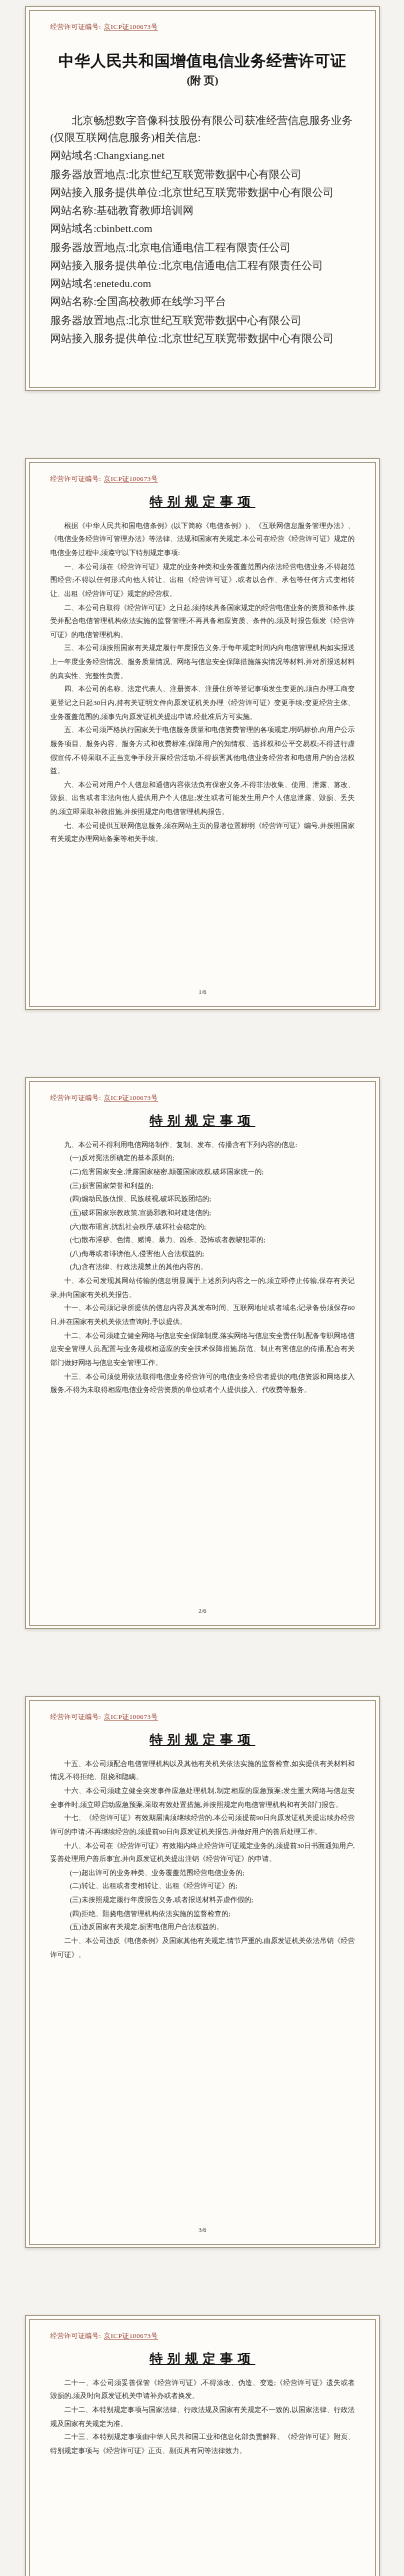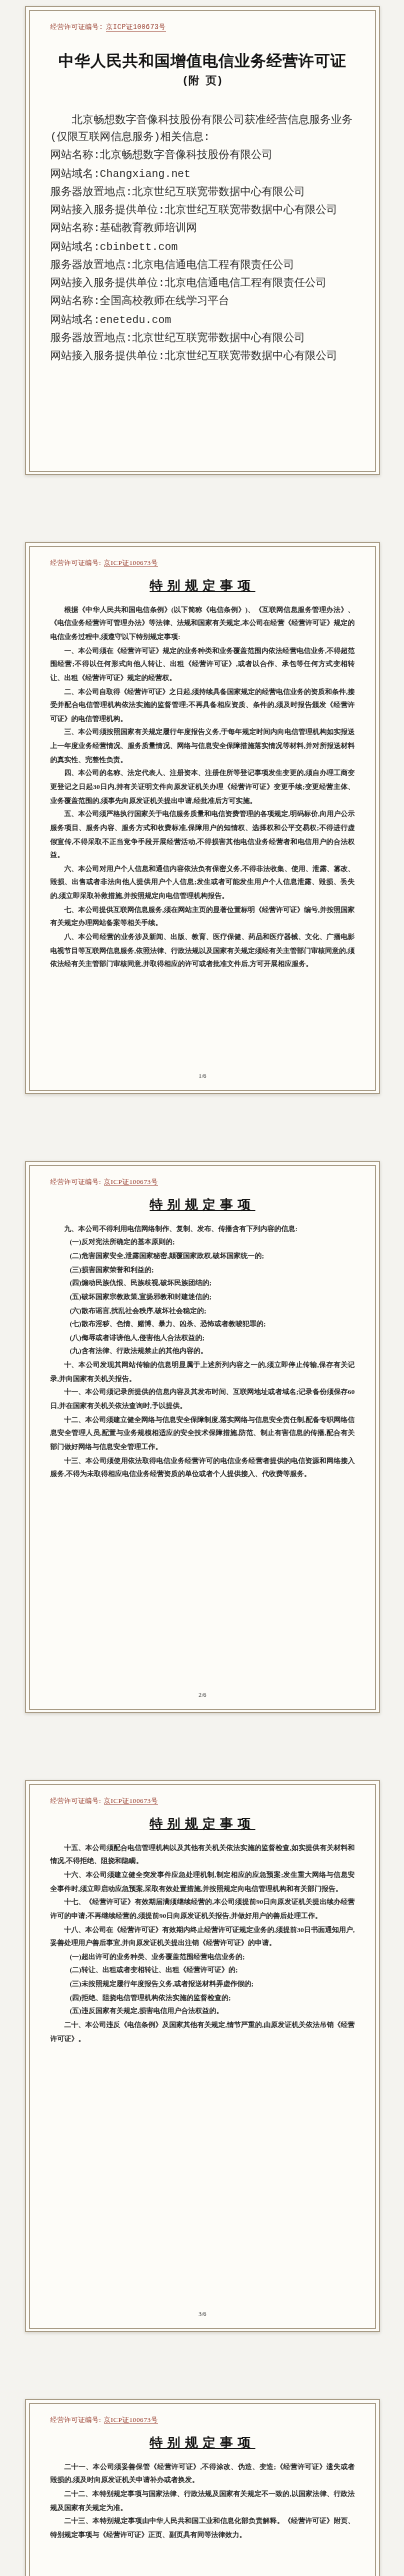--- a/index.html
+++ b/index.html
@@ -21,38 +21,38 @@
   }
   .page:last-child{margin-bottom:0;}
   .inner{
     border:1px solid #a89b85;
     height:100%;
     box-sizing:border-box;
     position:relative;
     padding:12.4px 20.6px;
     overflow:hidden;
   }
-  .page-license{height:469px;font-family:Liberation Mono, monospace;}
+  .page-license{height:385px;}
   .page-prov{height:552px;}
   .hdr{font-size:6.7px;color:#97392a;letter-spacing:0.3px;}
   .hdr .num{margin-left:2.6px;border-bottom:0.5px solid rgba(151,57,42,.5);}
   .cover-title{
     font-size:15.5px;font-weight:bold;text-align:center;
     margin:18.5px 0 2.1px;color:#151515;letter-spacing:0.5px;
   }
   .cover-sub{font-size:10.8px;font-weight:bold;text-align:center;margin:2.1px 0 12.4px;color:#151515;}
   .cover-body p{font-size:10.8px;line-height:1.6;margin:1px 0;color:#2a2a2a;}
   .cover-body p.indent{text-indent:2em;margin-top:24px;}
   .prov-title{
     font-size:13px;font-weight:bold;text-align:center;
     letter-spacing:4.6px;margin:9.3px 0 8.2px;color:#151515;text-decoration:underline;
   }
   .prov-body p{
     font-size:7px;line-height:1.95;margin:0;
-    text-align:justify;text-indent:2em;color:#2b2b2b;font-weight:bold;
+    text-align:justify;text-indent:2em;color:#2b2b2b;
   }
   .prov-body p.sub{text-indent:2.8em;}
   .page-num{
     position:absolute;bottom:10.3px;left:0;right:0;
     text-align:center;font-size:6.2px;color:#3a3a3a;
   }
 </style>
 </head>
 <body>
 
@@ -60,30 +60,29 @@
 
   <section class="page page-license">
     <div class="inner">
       <div class="hdr">
         <span>经营许可证编号:</span><span class="num">京ICP证100673号</span>
       </div>
       <h1 class="cover-title">中华人民共和国增值电信业务经营许可证</h1>
       <div class="cover-sub">(附  页)</div>
       <div class="cover-body">
           <p class="indent">北京畅想数字音像科技股份有限公司获准经营信息服务业务(仅限互联网信息服务)相关信息:</p>
-          <p>网站名称:北京畅想数字音像科技股份有限公司</p>
           <p>网站域名:Changxiang.net</p>
           <p>服务器放置地点:北京世纪互联宽带数据中心有限公司</p>
           <p>网站接入服务提供单位:北京世纪互联宽带数据中心有限公司</p>
           <p>网站名称:基础教育教师培训网</p>
           <p>网站域名:cbinbett.com</p>
           <p>服务器放置地点:北京电信通电信工程有限责任公司</p>
           <p>网站接入服务提供单位:北京电信通电信工程有限责任公司</p>
+          <p>网站域名:enetedu.com</p>
           <p>网站名称:全国高校教师在线学习平台</p>
-          <p>网站域名:enetedu.com</p>
           <p>服务器放置地点:北京世纪互联宽带数据中心有限公司</p>
           <p>网站接入服务提供单位:北京世纪互联宽带数据中心有限公司</p>
         </div>
     </div>
   </section>
 
   <section class="page page-prov">
     <div class="inner">
       <div class="hdr">
         <span>经营许可证编号:</span><span class="num">京ICP证100673号</span>
@@ -91,21 +90,20 @@
       <h2 class="prov-title">特别规定事项</h2>
       <div class="prov-body">
           <p>根据《中华人民共和国电信条例》(以下简称《电信条例》)、《互联网信息服务管理办法》、《电信业务经营许可管理办法》等法律、法规和国家有关规定,本公司在经营《经营许可证》规定的电信业务过程中,须遵守以下特别规定事项:</p>
           <p>一、本公司须在《经营许可证》规定的业务种类和业务覆盖范围内依法经营电信业务,不得超范围经营;不得以任何形式向他人转让、出租《经营许可证》,或者以合作、承包等任何方式变相转让、出租《经营许可证》规定的经营权。</p>
           <p>二、本公司自取得《经营许可证》之日起,须持续具备国家规定的经营电信业务的资质和条件,接受并配合电信管理机构依法实施的监督管理;不再具备相应资质、条件的,须及时报告颁发《经营许可证》的电信管理机构。</p>
           <p>三、本公司须按照国家有关规定履行年度报告义务,于每年规定时间内向电信管理机构如实报送上一年度业务经营情况、服务质量情况、网络与信息安全保障措施落实情况等材料,并对所报送材料的真实性、完整性负责。</p>
           <p>四、本公司的名称、法定代表人、注册资本、注册住所等登记事项发生变更的,须自办理工商变更登记之日起30日内,持有关证明文件向原发证机关办理《经营许可证》变更手续;变更经营主体、业务覆盖范围的,须事先向原发证机关提出申请,经批准后方可实施。</p>
           <p>五、本公司须严格执行国家关于电信服务质量和电信资费管理的各项规定,明码标价,向用户公示服务项目、服务内容、服务方式和收费标准,保障用户的知情权、选择权和公平交易权;不得进行虚假宣传,不得采取不正当竞争手段开展经营活动,不得损害其他电信业务经营者和电信用户的合法权益。</p>
           <p>六、本公司对用户个人信息和通信内容依法负有保密义务,不得非法收集、使用、泄露、篡改、毁损、出售或者非法向他人提供用户个人信息;发生或者可能发生用户个人信息泄露、毁损、丢失的,须立即采取补救措施,并按照规定向电信管理机构报告。</p>
           <p>七、本公司提供互联网信息服务,须在网站主页的显著位置标明《经营许可证》编号,并按照国家有关规定办理网站备案等相关手续。</p>
-          <p>八、本公司经营的业务涉及新闻、出版、教育、医疗保健、药品和医疗器械、文化、广播电影电视节目等互联网信息服务,依照法律、行政法规以及国家有关规定须经有关主管部门审核同意的,须依法经有关主管部门审核同意,并取得相应的许可或者批准文件后,方可开展相应服务。</p>
         </div>
       <div class="page-num">1/6</div>
     </div>
   </section>
 
   <section class="page page-prov">
     <div class="inner">
       <div class="hdr">
         <span>经营许可证编号:</span><span class="num">京ICP证100673号</span>
       </div>

